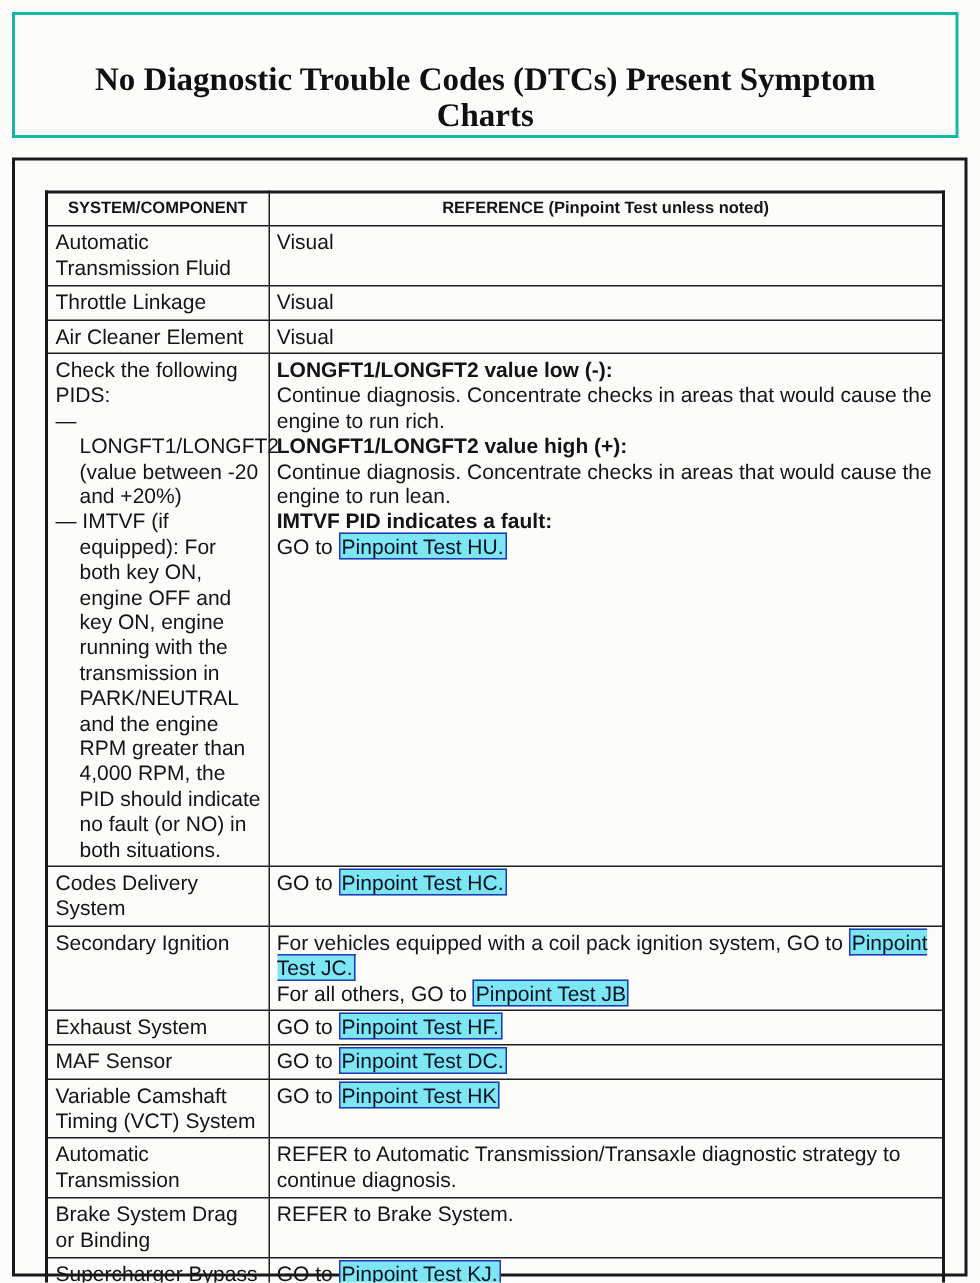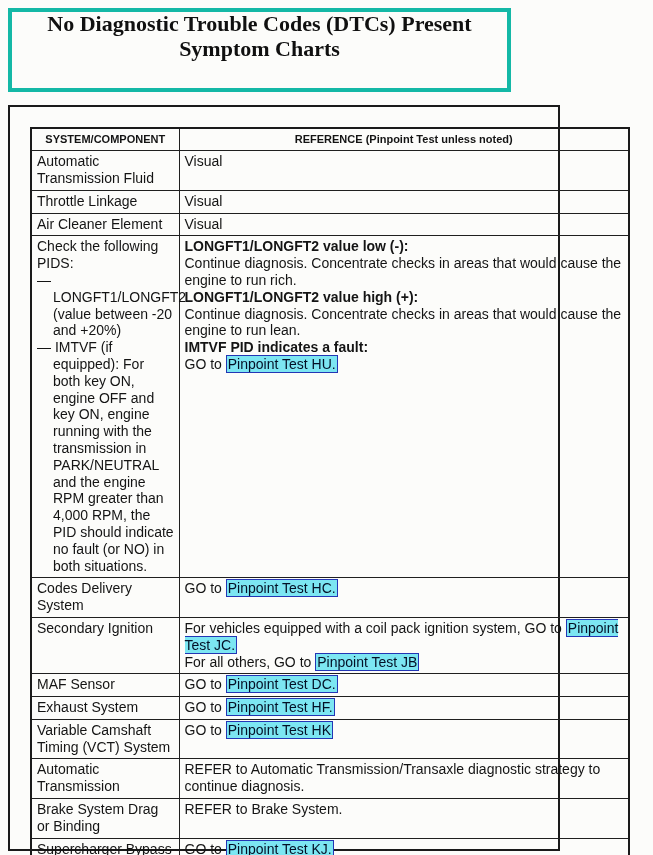--- a/index.html
+++ b/index.html
@@ -8,39 +8,39 @@
     position: relative;
     background: #fcfcfa;
     font-family: "Liberation Sans", sans-serif;
     color: #141414;
   }
 
   
   .title-box {
     position: absolute;
     left: 8px; top: 8px;
-    width: 503px; height: 84px;
-    border: 4px solid #14b8a6;
-    display: flex; align-items: flex-start; justify-content: center;
+    width: 631px; height: 84px;
+    border: 2px solid #14b8a6;
+    display: flex; align-items: flex-end; justify-content: center;
   }
   .title-box h1 {
     font-family: "Liberation Serif", serif;
     font-weight: bold;
     font-size: 22px;
     line-height: 1.12;
     text-align: center;
     max-width: 560px;
     color: #101010;
   }
 
   
   .page-box {
     position: absolute;
     left: 8px; top: 105px;
-    width: 552px; height: 746px;
+    width: 637px; height: 746px;
     border: 2px solid #1a1a1a;
     padding: 20px 0 0 20px;
   }
 
   table.symptom-table {
     border-collapse: collapse;
     table-layout: fixed;
     width: 600px;
     border: 2px solid #1a1a1a;
   }
@@ -147,32 +147,32 @@
           <td>
             <div class="line">Secondary Ignition</div>
           </td>
           <td>
             <div class="refline"><span>For vehicles equipped with a coil pack ignition system, GO to </span><span class="pp-link">Pinpoint Test JC.</span></div>
             <div class="refline"><span>For all others, GO to </span><span class="pp-link">Pinpoint Test JB</span></div>
           </td>
         </tr>
         <tr>
           <td>
+            <div class="line">Exhaust System</div>
+          </td>
+          <td>
+            <div class="refline"><span>GO to </span><span class="pp-link">Pinpoint Test HF.</span></div>
+          </td>
+        </tr>
+        <tr>
+          <td>
             <div class="line">MAF Sensor</div>
           </td>
           <td>
             <div class="refline"><span>GO to </span><span class="pp-link">Pinpoint Test DC.</span></div>
-          </td>
-        </tr>
-        <tr>
-          <td>
-            <div class="line">Exhaust System</div>
-          </td>
-          <td>
-            <div class="refline"><span>GO to </span><span class="pp-link">Pinpoint Test HF.</span></div>
           </td>
         </tr>
         <tr>
           <td>
             <div class="line">Variable Camshaft Timing (VCT) System</div>
           </td>
           <td>
             <div class="refline"><span>GO to </span><span class="pp-link">Pinpoint Test HK</span></div>
           </td>
         </tr>

